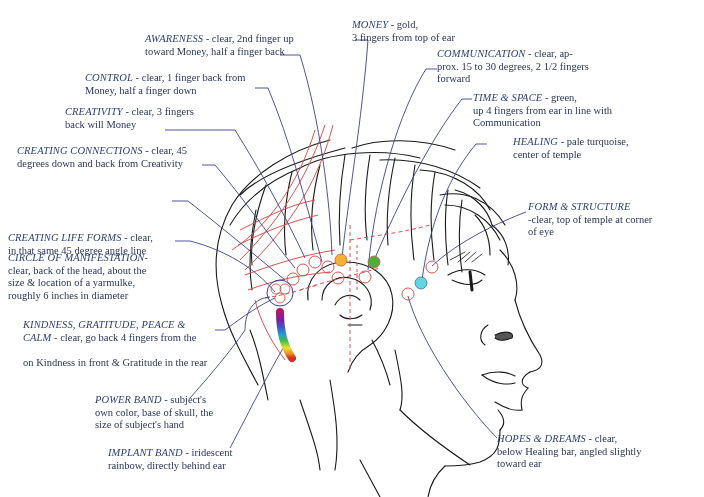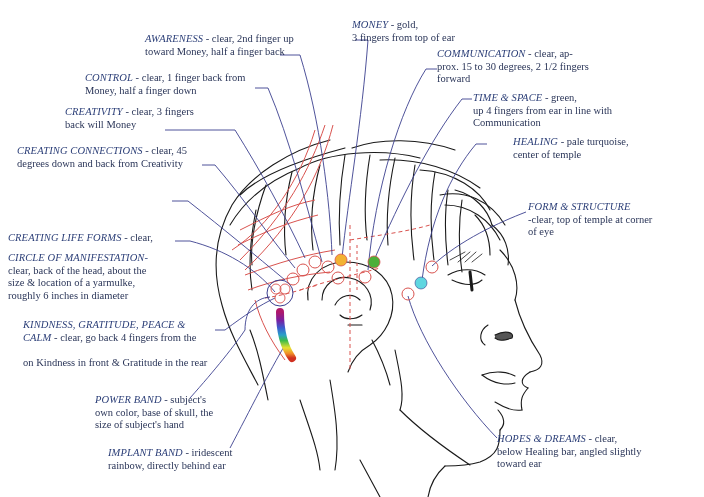--- a/index.html
+++ b/index.html
@@ -211,20 +211,21 @@
 </div>
 
 <div class="label" style="left:528px;top:188px;margin-top:13px;">
   <span class="t">FORM &amp; STRUCTURE</span><span></span><br>
   <span>-clear, top of temple at corner</span><br>
   <span>of eye</span>
 </div>
 
 <div class="label" style="left:8px;top:192px;margin-top:40px;">
   <span class="t">CREATING LIFE FORMS</span><span> - clear,</span><br>
+  <span>in that same 45 degree angle line</span>
 </div>
 
 <div class="label" style="left:8px;top:230px;margin-top:22px;">
   <span class="t">CIRCLE OF MANIFESTATION-</span><span></span><br>
   <span>clear, back of the head, about the</span><br>
   <span>size &amp; location of a yarmulke,</span><br>
   <span>roughly 6 inches in diameter</span>
 </div>
 
 <div class="label" style="left:23px;top:319px;">

